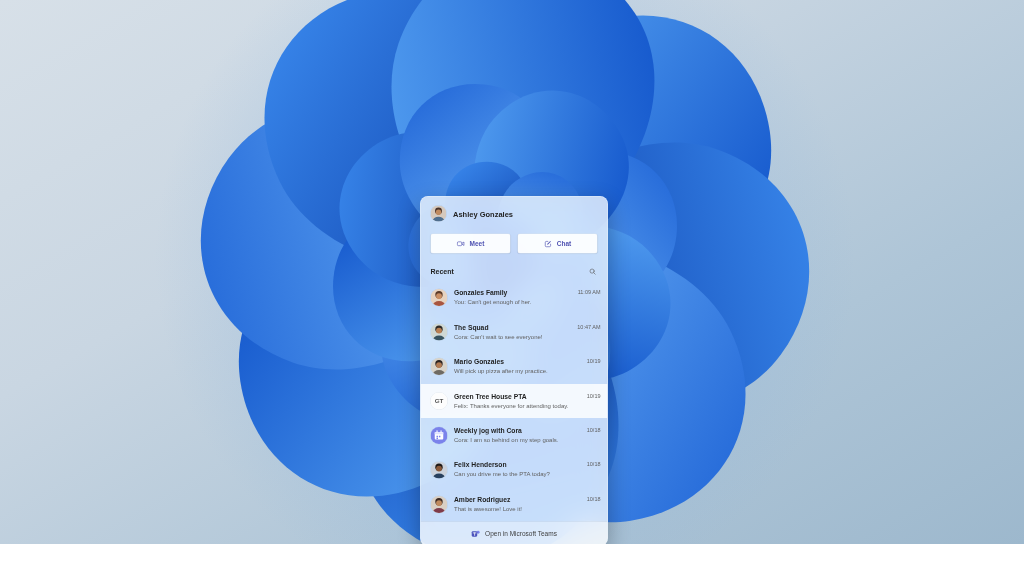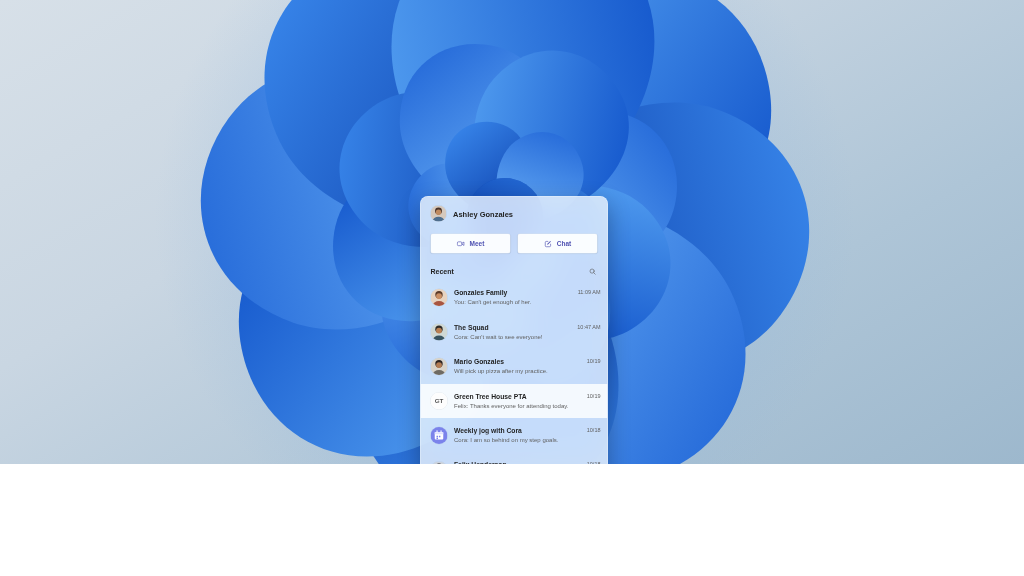--- a/index.html
+++ b/index.html
@@ -1,20 +1,20 @@
 <!DOCTYPE html>
 <html><head>
 <meta charset="utf-8">
 <style>
   * { box-sizing: border-box; margin: 0; padding: 0; }
   html,body { width:1024px; height:576px; }
   body { font-family: "Liberation Sans", sans-serif; overflow: hidden; }
 
   .screen {
-    position: relative; width: 1024px; height: 464px; overflow: hidden;
+    position: relative; width: 1024px; height: 544px; overflow: hidden;
     background: linear-gradient(150deg, #d7e0e8 0%, #c9d6e2 35%, #aec5d7 70%, #9db8cd 100%);
   }
   .bloom { position: absolute; inset: 0; width: 100%; height: 100%; }
 
   
   .flyout {
     position: absolute; left: 420px; top: 196px;
     width: 376px; height: 700px;
     transform: scale(.5); transform-origin: 0 0;
     display: flex; flex-direction: column;

